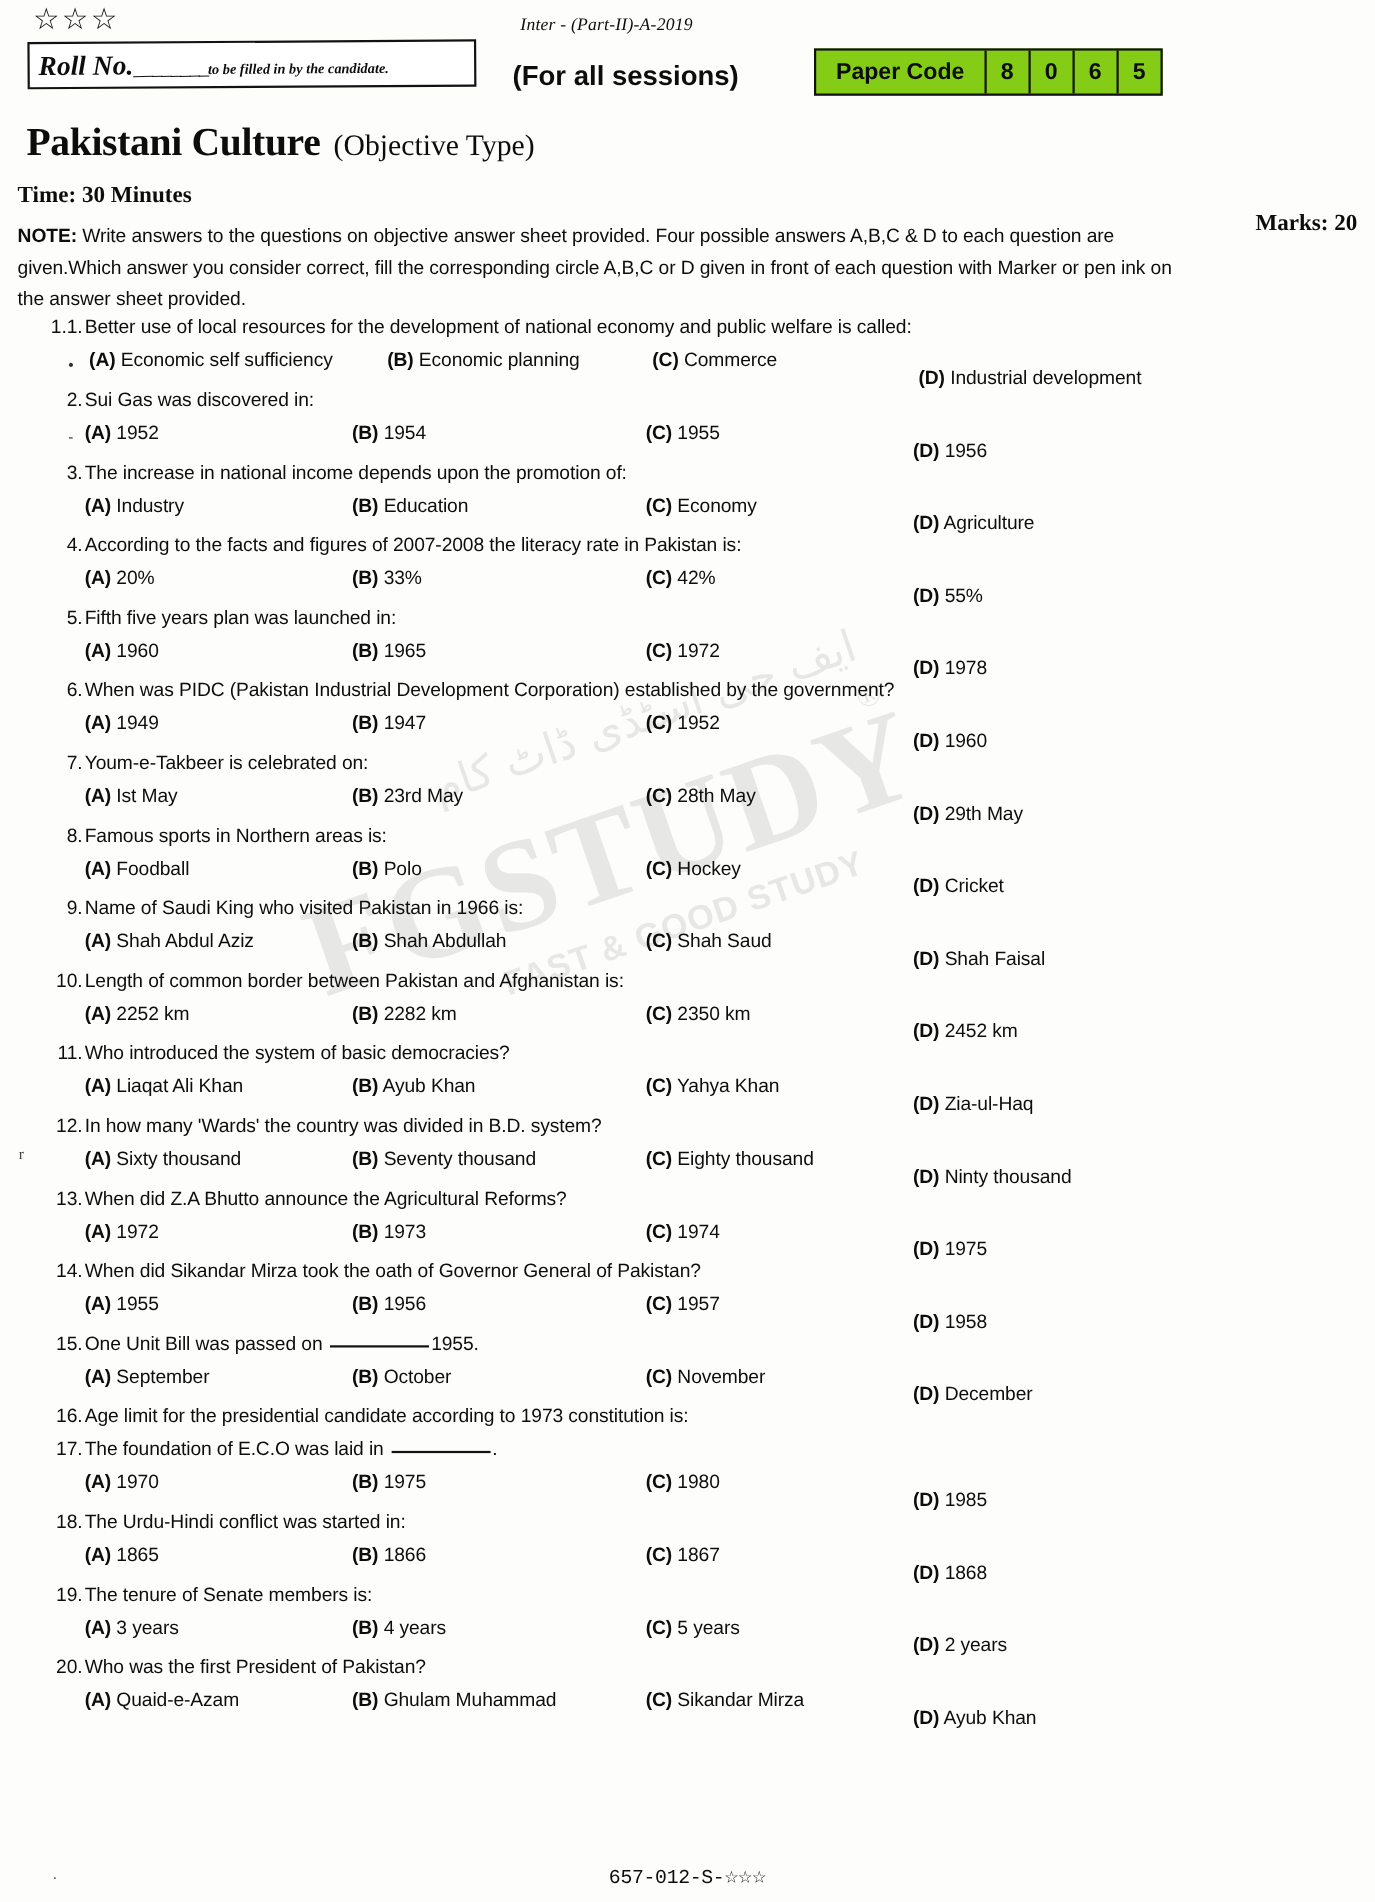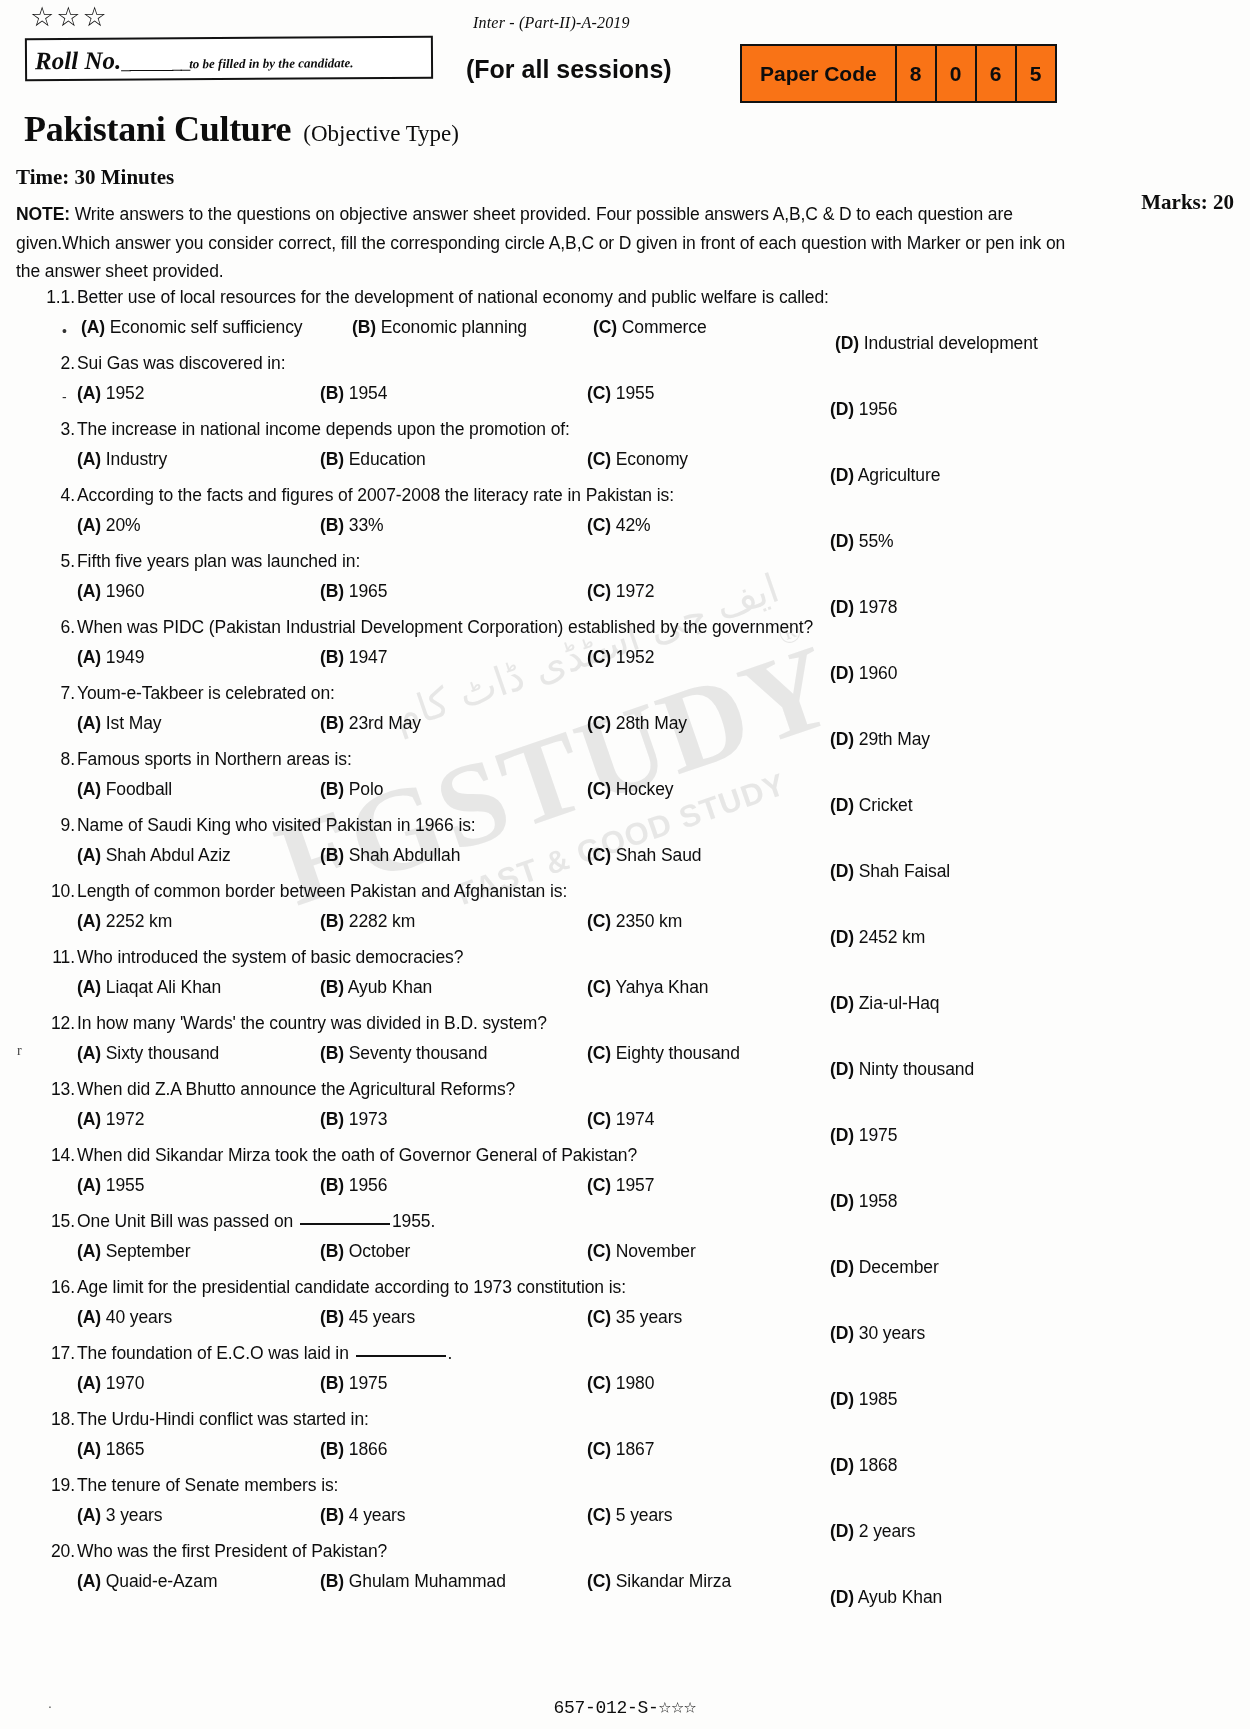--- a/index.html
+++ b/index.html
@@ -140,25 +140,25 @@
     top: 55px;
     font-family: "Liberation Sans", sans-serif;
     font-weight: bold;
     font-size: 25px;
   }
 
   .papercode-box {
     position: absolute;
     left: 740px;
     top: 44px;
-    height: 59px;
+    height: 43px;
     display: flex;
     border: 2.5px solid #121212;
     box-sizing: border-box;
-    background: #f97316;
+    background: #84cc16;
   }
   .pc-label {
     padding: 0 18px;
     display: flex;
     align-items: center;
     font-family: "Liberation Sans", sans-serif;
     font-weight: bold;
     font-size: 21px;
     border-right: 2.5px solid #121212;
   }
@@ -179,21 +179,21 @@
     left: 24px;
     top: 108px;
     font-family: "Liberation Serif", serif;
     font-weight: bold;
     font-size: 36px;
     letter-spacing: -0.3px;
   }
   .subject-type {
     font-family: "Liberation Serif", serif;
     font-weight: normal;
-    font-size: 23px;
+    font-size: 27px;
     letter-spacing: 0;
     margin-left: 12px;
   }
 
   .time {
     position: absolute;
     left: 16px;
     top: 165px;
     font-family: "Liberation Serif", serif;
     font-weight: bold;
@@ -542,26 +542,20 @@
             <span class="opt b"><span class="lbl">(B)</span> <span>October</span></span>
             <span class="opt c"><span class="lbl">(C)</span> <span>November</span></span>
             <span class="opt d"><span class="lbl">(D)</span> <span>December</span></span>
           </div>
         </div>
         <div class="q">
           <div class="q-line">
             <span class="q-num">16.</span>
             <span class="q-text">Age limit for the presidential candidate according to 1973 constitution is:</span>
           </div>
-          <div class="opt-row">
-            <span class="opt a"><span class="lbl">(A)</span> <span>40 years</span></span>
-            <span class="opt b"><span class="lbl">(B)</span> <span>45 years</span></span>
-            <span class="opt c"><span class="lbl">(C)</span> <span>35 years</span></span>
-            <span class="opt d"><span class="lbl">(D)</span> <span>30 years</span></span>
-          </div>
         </div>
         <div class="q">
           <div class="q-line">
             <span class="q-num">17.</span>
             <span class="q-text"><span>The foundation of E.C.O was laid in</span> <span class="blank-line"></span><span>.</span></span>
           </div>
           <div class="opt-row">
             <span class="opt a"><span class="lbl">(A)</span> <span>1970</span></span>
             <span class="opt b"><span class="lbl">(B)</span> <span>1975</span></span>
             <span class="opt c"><span class="lbl">(C)</span> <span>1980</span></span>

